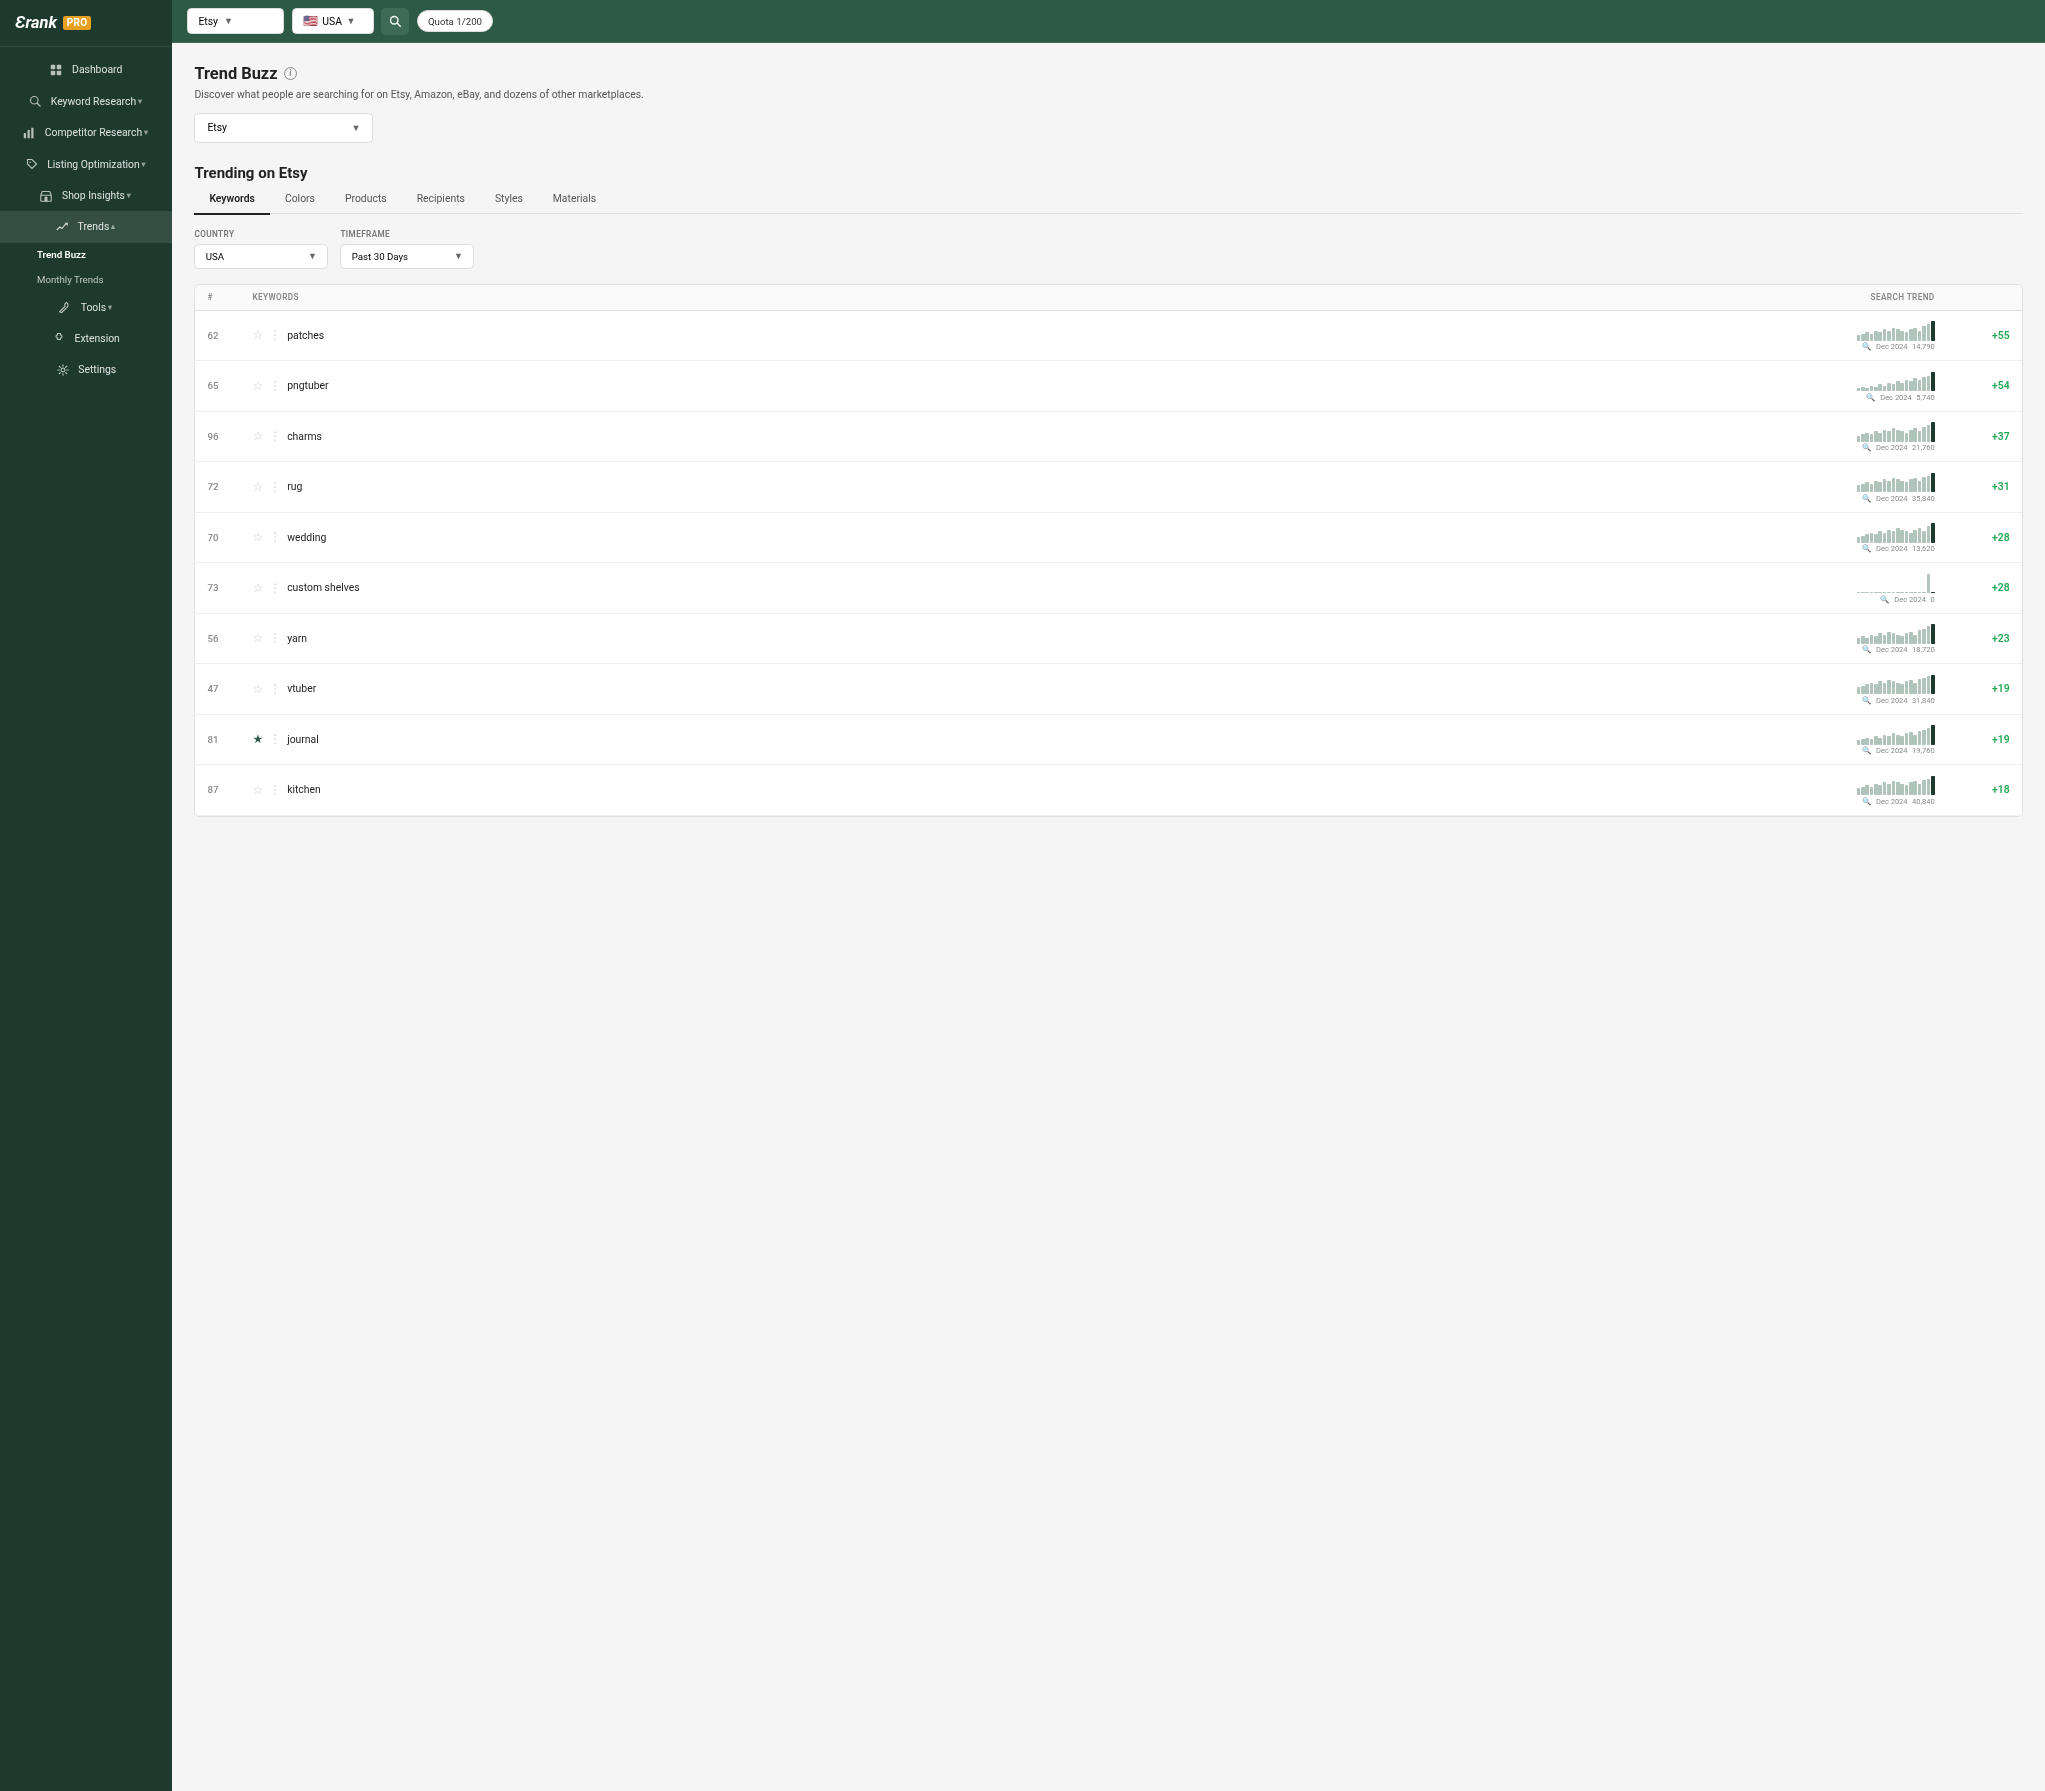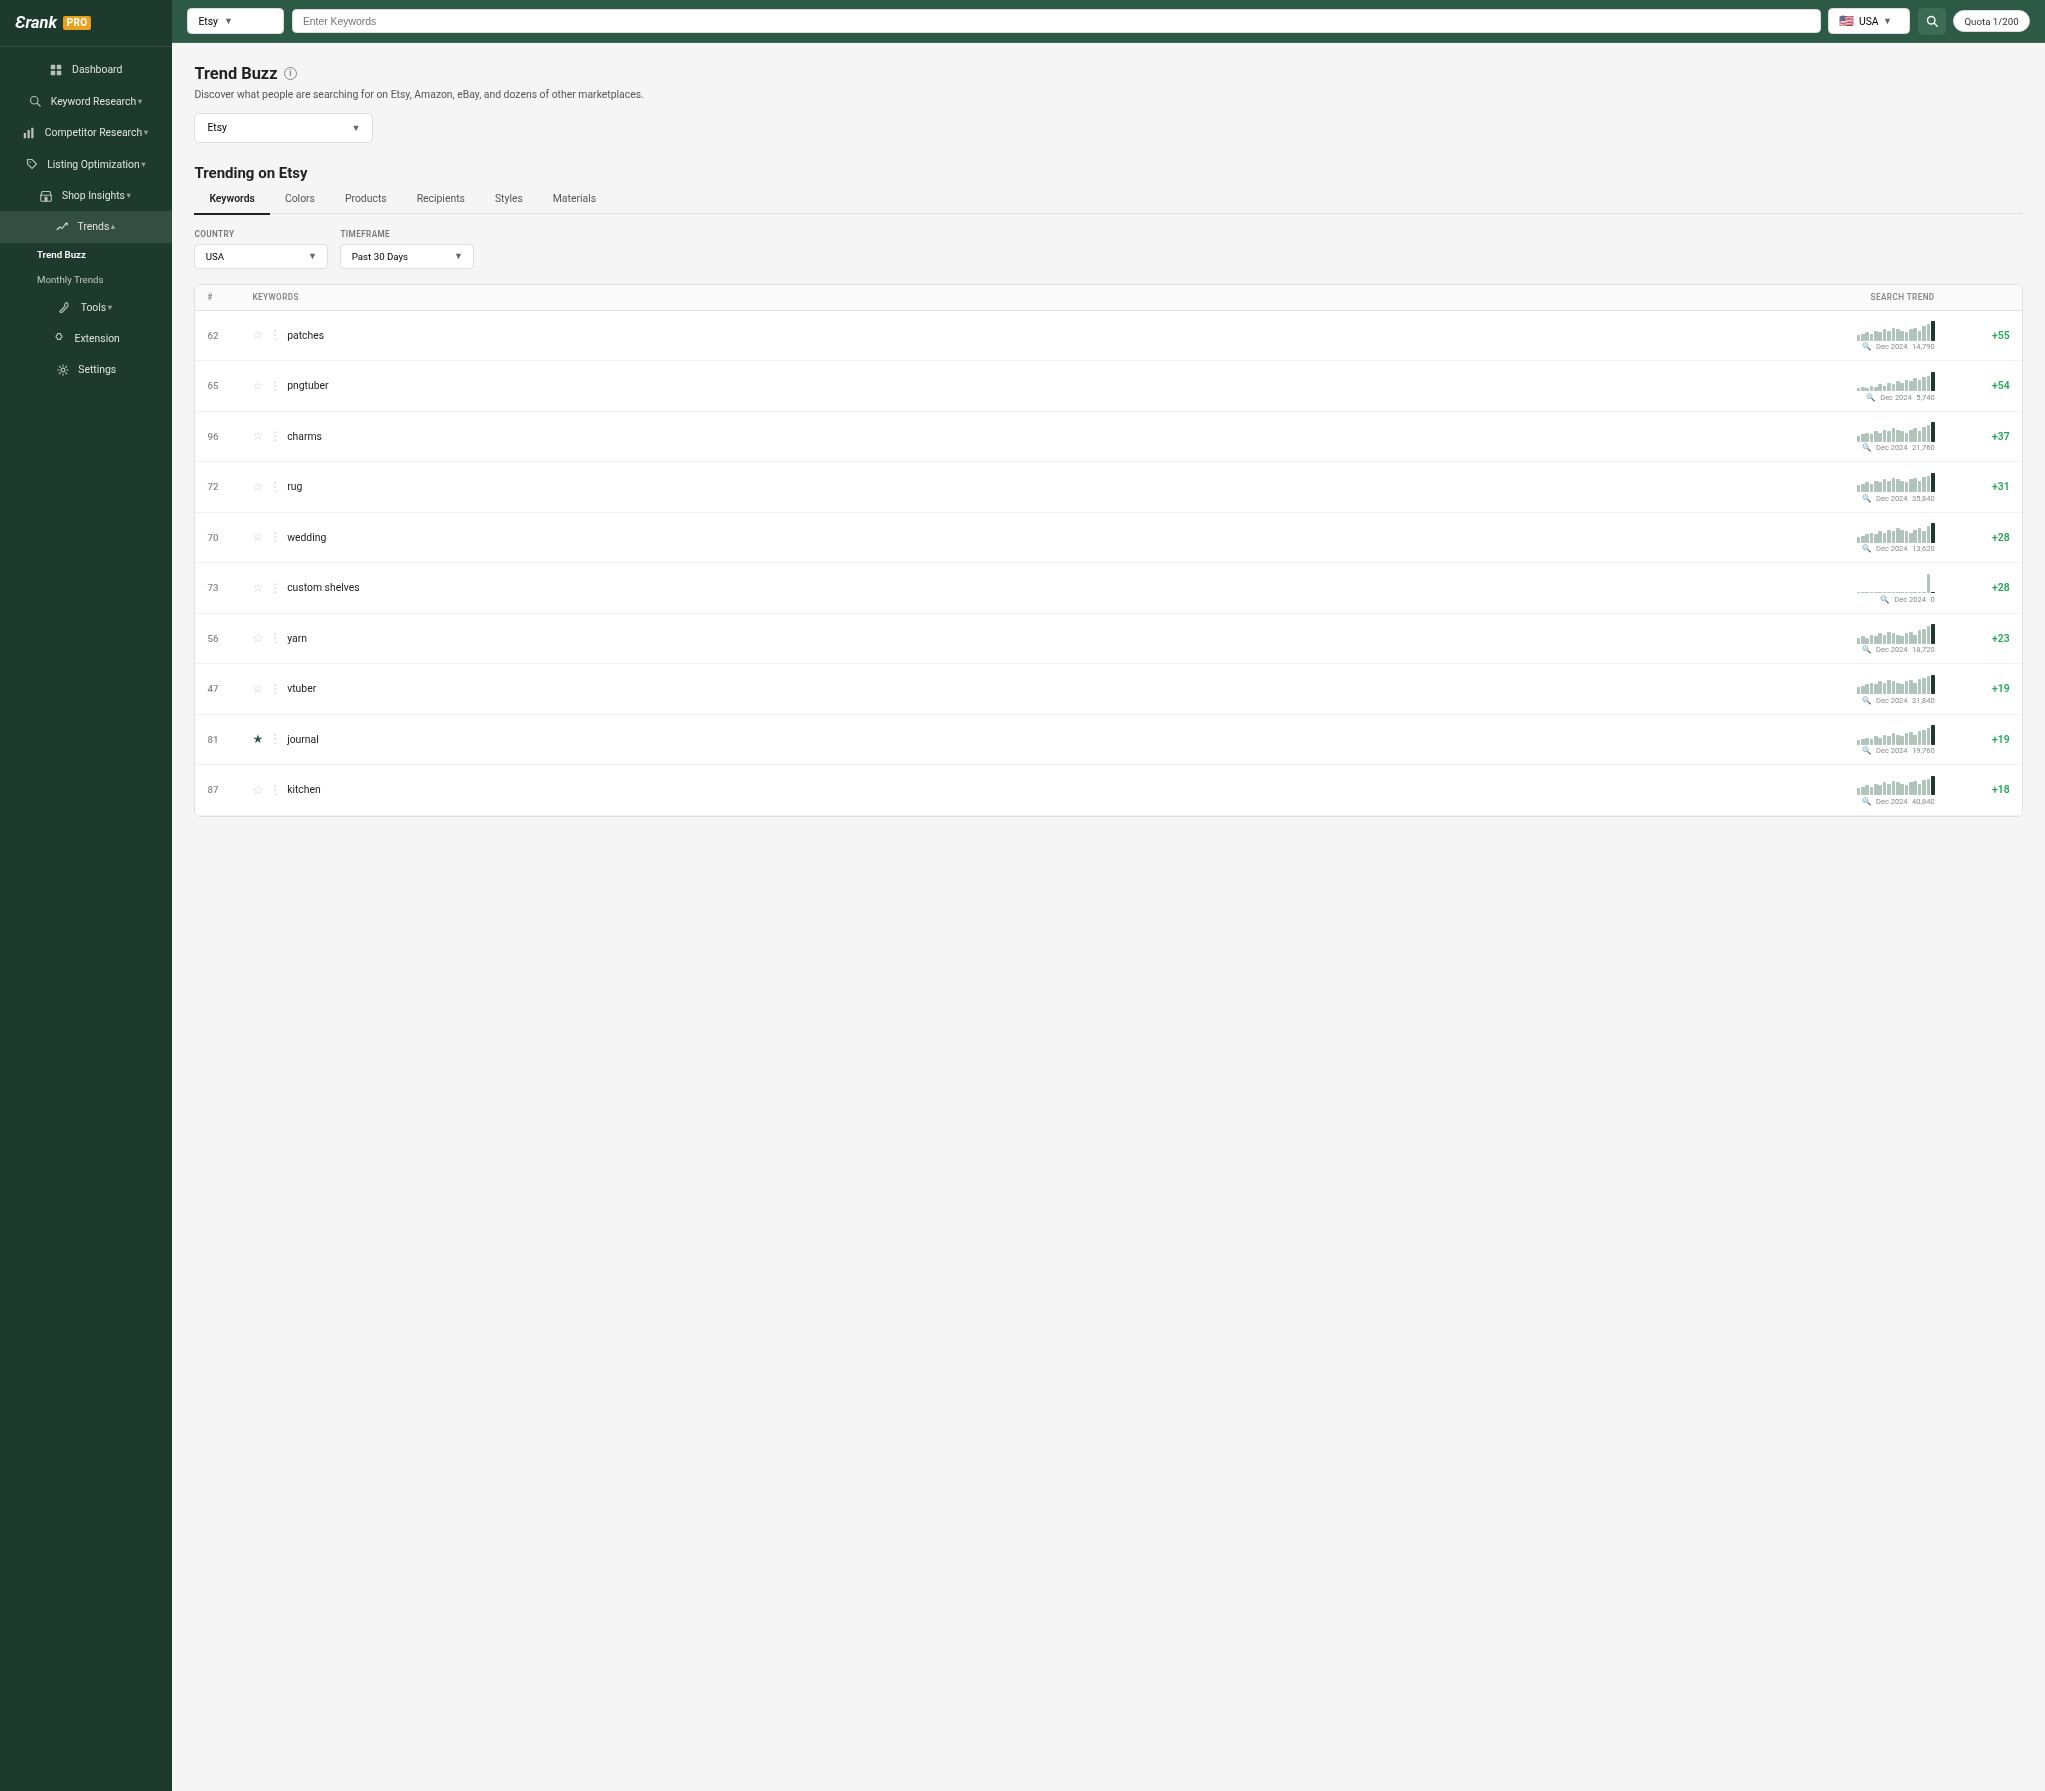--- a/index.html
+++ b/index.html
@@ -430,21 +430,20 @@
   </div>
 </nav>
 
 <div class="main">
 
   <div class="topbar">
     <div class="topbar-select">
       <span>Etsy</span>
       <span class="chevron">▼</span>
     </div>
-    <input class="topbar-input" placeholder="Enter Keywords" style="">
     <div class="topbar-country">
       <span class="flag">🇺🇸</span>
       <span>USA</span>
       <span class="chevron">▼</span>
     </div>
     <button class="topbar-search-btn">
       <svg width="12" height="12" viewBox="0 0 16 16" fill="none">
           <circle cx="7" cy="7" r="5" stroke="#fff" stroke-width="1.8"></circle>
           <line x1="11" y1="11" x2="15" y2="15" stroke="#fff" stroke-width="1.8" stroke-linecap="round"></line>
         </svg>

